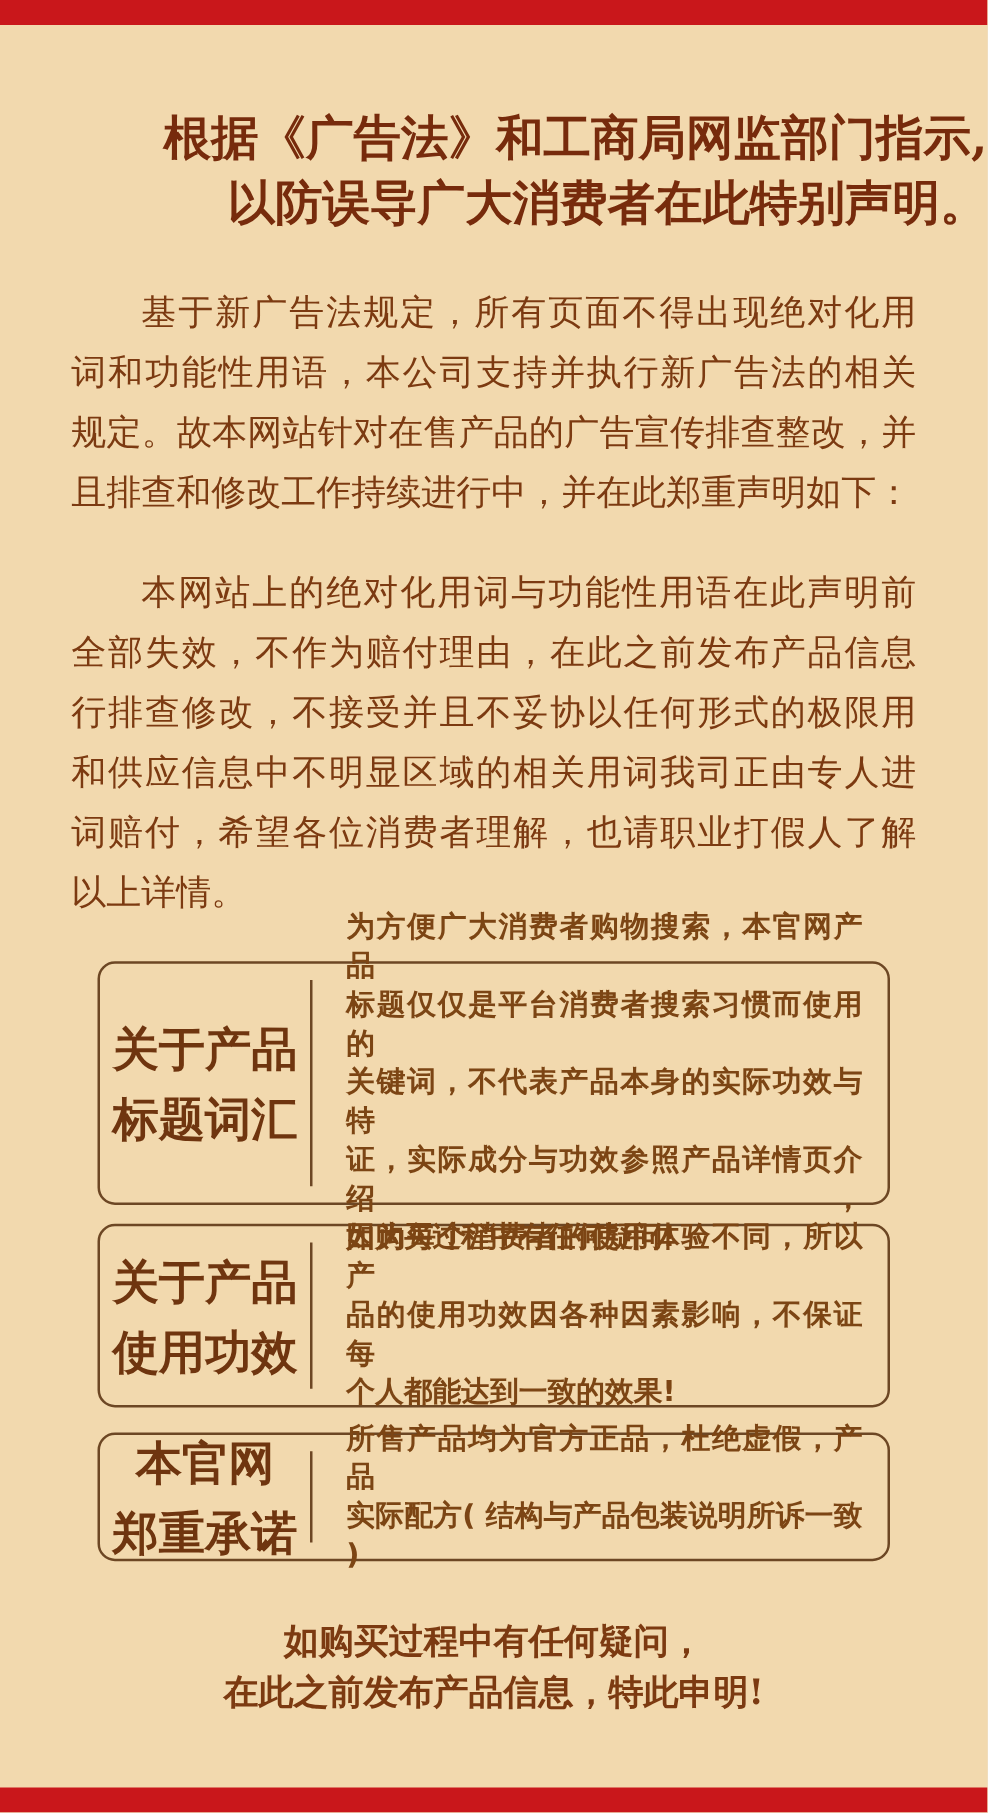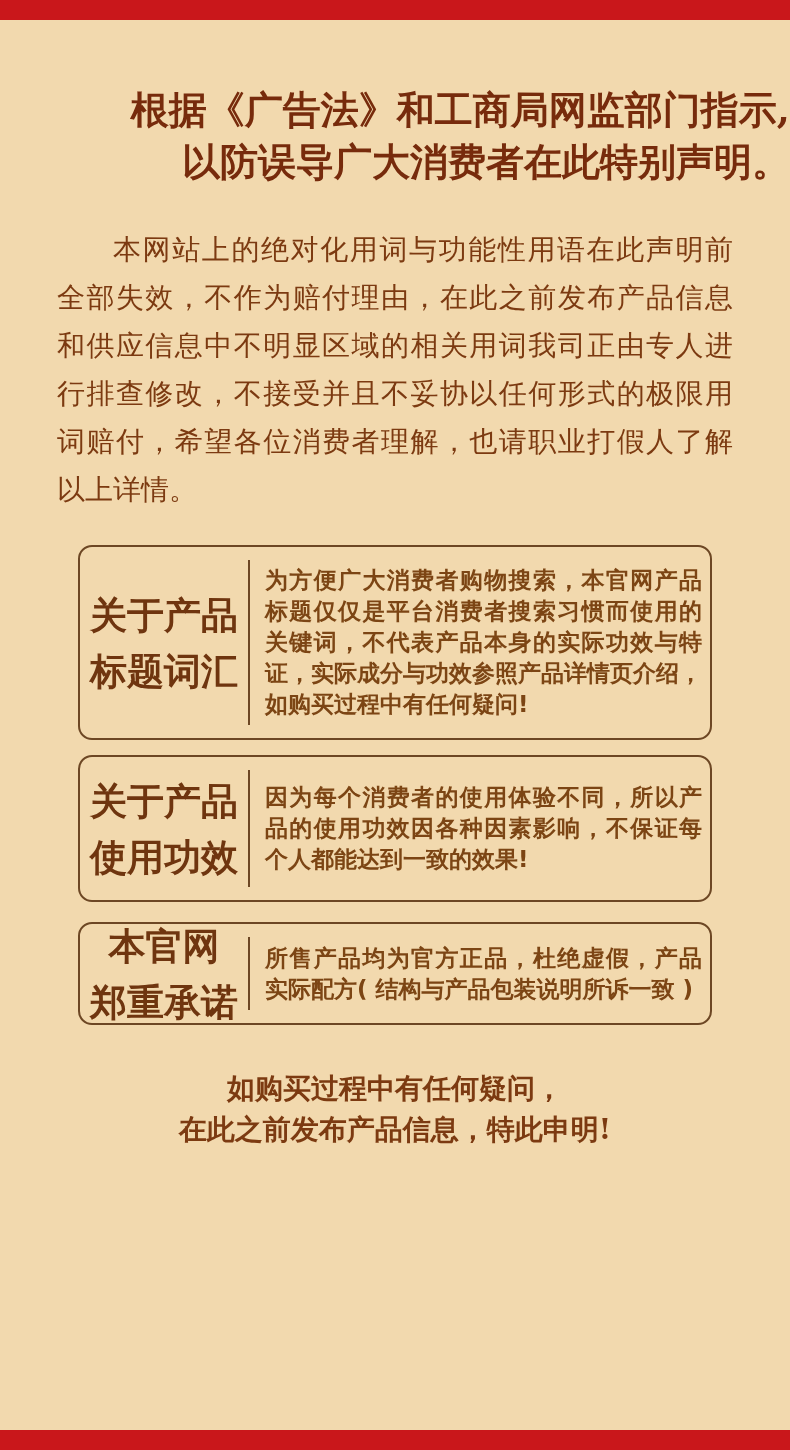--- a/index.html
+++ b/index.html
@@ -52,21 +52,21 @@
     font-size:37px;line-height:56px;font-weight:bold;
     color:var(--label,#6f350f);
   }
   .box-label span{display:block;}
   .box-divider{
     width:2px;align-self:stretch;
     margin:13px 0;
     background:var(--border,#6d4724);
   }
   .box-text{
-    flex:1;margin:0;padding:0 8px 0 15px;
+    flex:1;margin:12px;padding:0 8px 0 15px;
     font-family:"DejaVu Sans","Liberation Sans",sans-serif;
     font-weight:bold;
     font-size:23px;line-height:31px;
     color:var(--boxtext,#7c4514);
   }
   .box-text .ln{text-align:justify;text-align-last:justify;}
   .box-text .ln:last-child{text-align-last:left;}
 
   .footer{
     margin-top:43px;
@@ -81,26 +81,32 @@
 
 <div class="page" style="--red: #c9171b; --bg: #f2d9ae; --title: #772b0c; --body: #7c3a11; --label: #6f350f; --boxtext: #7c4514; --border: #6d4724;">
 
   <div class="bar top"></div>
 
   <h1 class="title">
     <span class="tline">根据《广告法》和工商局网监部门指示,</span>
     <span class="tline">以防误导广大消费者在此特别声明。</span>
   </h1>
 
+  <div class="para">
+    <div class="ln">基于新广告法规定，所有页面不得出现绝对化用</div>
+    <div class="ln">词和功能性用语，本公司支持并执行新广告法的相关</div>
+    <div class="ln">规定。故本网站针对在售产品的广告宣传排查整改，并</div>
+    <div class="ln">且排查和修改工作持续进行中，并在此郑重声明如下：</div>
+  </div>
 
   <div class="para">
     <div class="ln">本网站上的绝对化用词与功能性用语在此声明前</div>
     <div class="ln">全部失效，不作为赔付理由，在此之前发布产品信息</div>
+    <div class="ln">行排查修改，不接受并且不妥协以任何形式的极限用</div>
     <div class="ln">和供应信息中不明显区域的相关用词我司正由专人进</div>
-    <div class="ln">行排查修改，不接受并且不妥协以任何形式的极限用</div>
     <div class="ln">词赔付，希望各位消费者理解，也请职业打假人了解</div>
     <div class="ln">以上详情。</div>
   </div>
 
   <section class="box b1">
     <div class="box-label">
       <span>关于产品</span>
       <span>标题词汇</span>
     </div>
     <div class="box-divider"></div>

